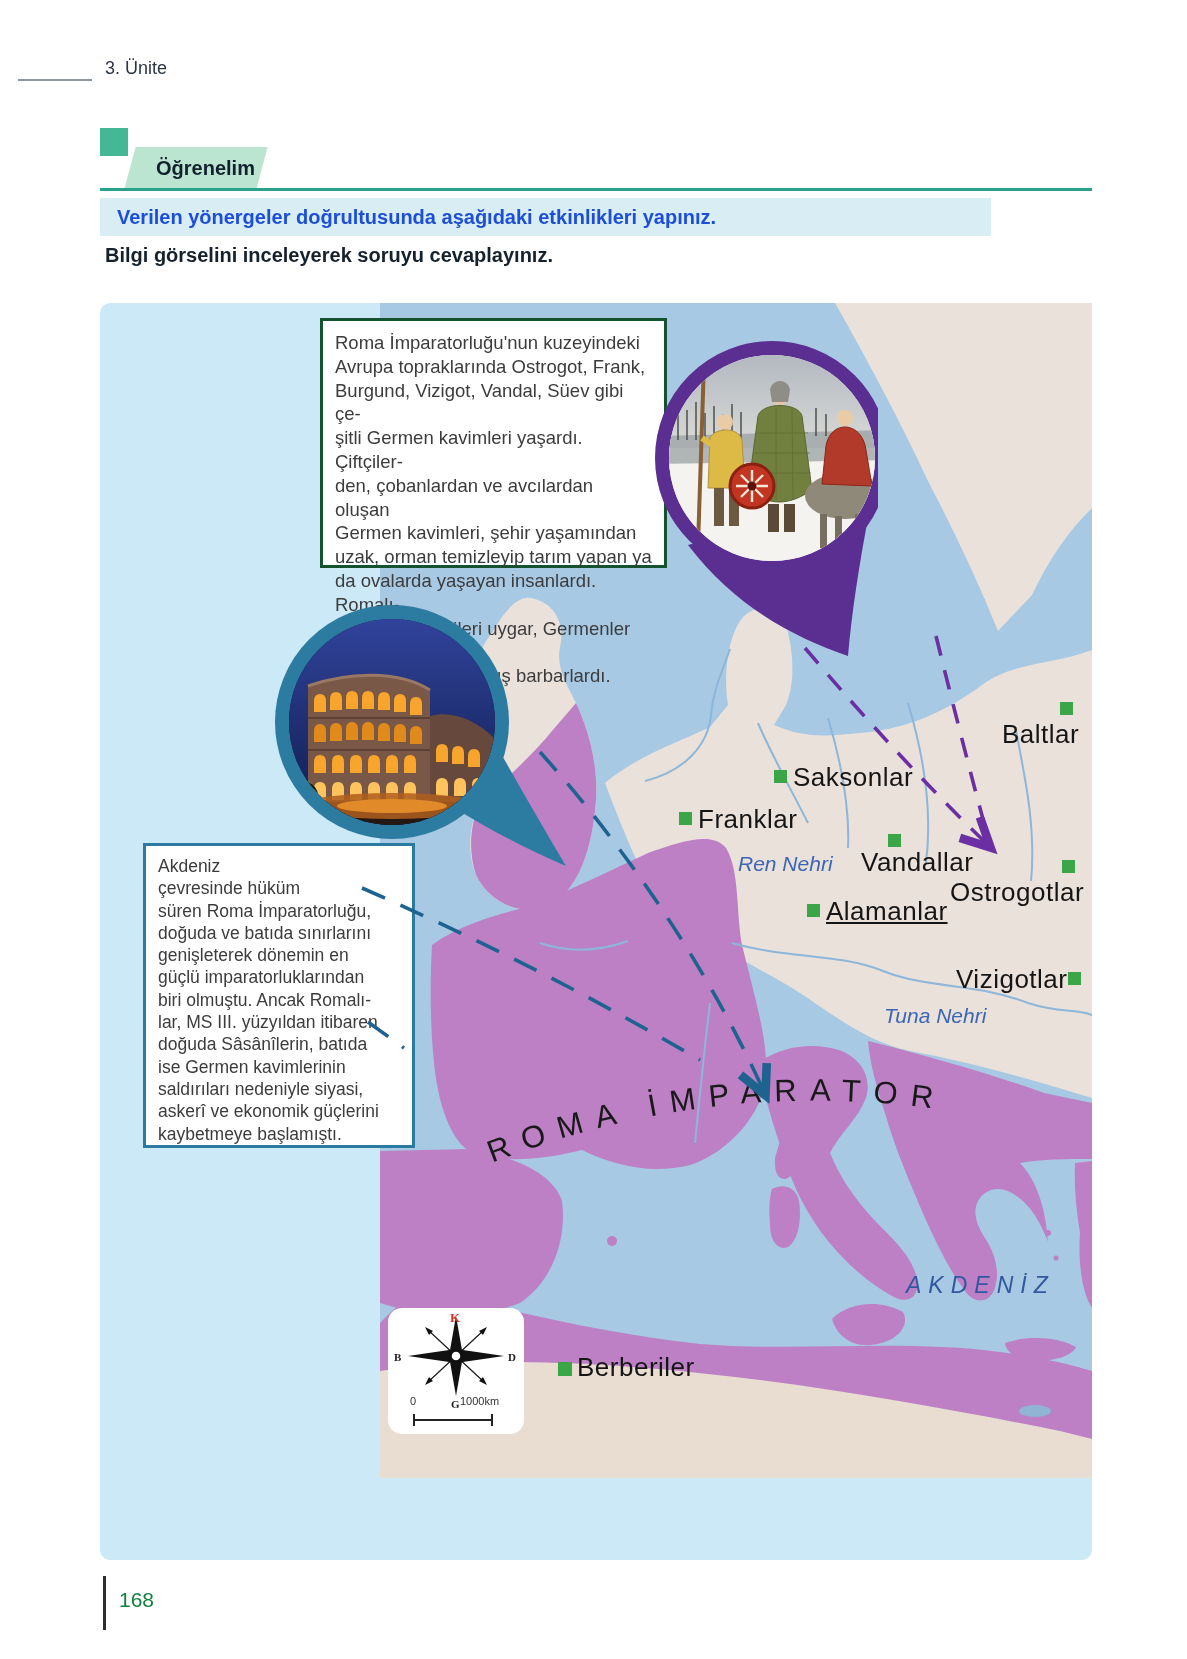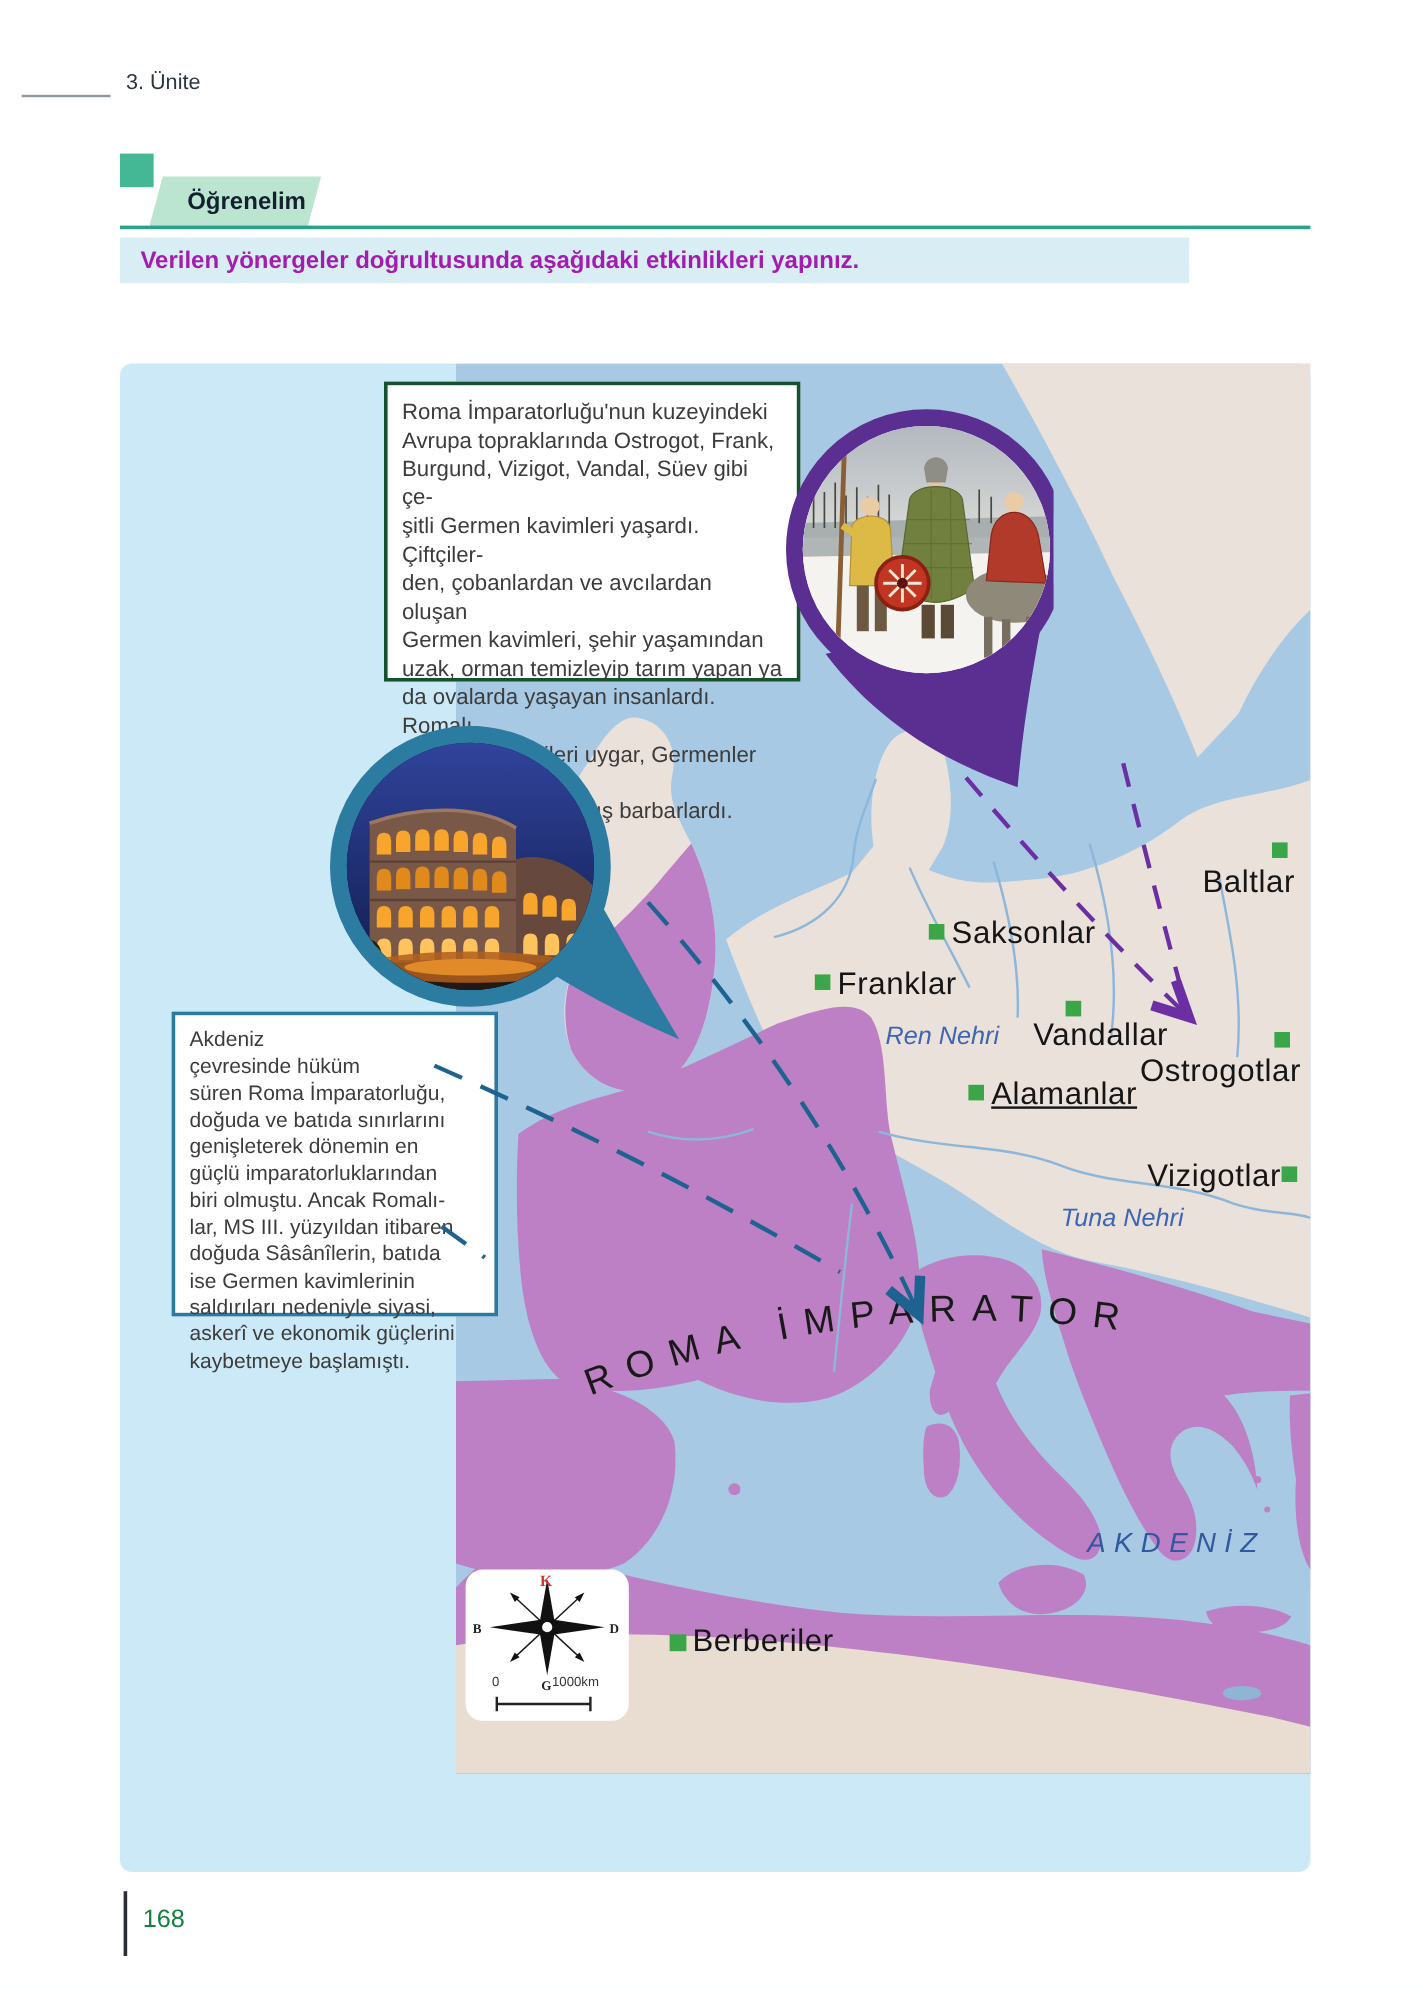--- a/index.html
+++ b/index.html
@@ -11,31 +11,31 @@
   #unit-title{left:105px;top:58px;font-size:18px;color:#2b3642;}
   
   #tab-square{left:100px;top:128px;width:28px;height:28px;background:#44b794;}
   #tab{left:130px;top:147px;width:132px;height:42px;}
   #tab::before{content:"";position:absolute;inset:0;background:#bce5d1;transform:skewX(-15deg);}
   #tab span{position:relative;display:block;line-height:42px;padding-left:26px;font-size:20px;
             font-weight:bold;color:#13212f;}
   #tab-rule{left:100px;top:188px;width:992px;height:3px;background:#2aa18a;}
   
   #banner{left:100px;top:198px;width:891px;height:38px;background:#d9edf4;}
-  #banner span{display:block;padding:8px 0 0 17px;font-size:20px;font-weight:bold;color:#a21caf;}
+  #banner span{display:block;padding:8px 0 0 17px;font-size:20px;font-weight:bold;color:#1d4ed8;}
   #sub-instruction{left:105px;top:244px;font-size:20px;font-weight:bold;color:#15222e;}
   
   #panel{left:100px;top:303px;width:992px;height:1257px;background:#cbe9f7;border-radius:10px;}
   #map-svg{left:380px;top:303px;}
   #dash-svg{left:100px;top:303px;pointer-events:none;}
   
   .callout{position:absolute;background:#ffffff;color:#3c3c3c;white-space:pre-line;}
   #callout-german{left:320px;top:318px;width:347px;height:250px;border:3px solid #14532d;
                   padding:10px 12px;font-size:18.5px;line-height:23.8px;box-sizing:border-box;}
-  #callout-roman{left:143px;top:843px;width:272px;height:254px;border:3px solid #2b7aa1;
+  #callout-roman{left:143px;top:843px;width:272px;height:305px;border:3px solid #2b7aa1;
                  padding:9px 12px;font-size:17.5px;line-height:22.3px;box-sizing:border-box;}
   
   .tribe{position:absolute;font-size:26px;line-height:26px;color:#151515;letter-spacing:.5px;}
   .sq{position:absolute;width:13px;height:13px;background:#3aa648;}
   .river{position:absolute;font-style:italic;font-size:21px;color:#3b66b5;}
   #sea-label{position:absolute;left:906px;top:1272px;font-style:italic;font-size:23px;
              letter-spacing:7px;color:#33589f;}
   
   #compass-box{left:388px;top:1308px;width:136px;height:126px;background:#fff;border-radius:14px;}
   
@@ -55,20 +55,21 @@
 
   <div class="abs" id="tab-square"></div>
   <div class="abs" id="tab">
     <span>Öğrenelim</span>
   </div>
   <div class="abs" id="tab-rule"></div>
 
   <div class="abs" id="banner">
     <span>Verilen yönergeler doğrultusunda aşağıdaki etkinlikleri yapınız.</span>
   </div>
+  <div class="abs" id="sub-instruction">Bilgi görselini inceleyerek soruyu cevaplayınız.</div>
 
   <div class="abs" id="panel"></div>
 
   <svg class="abs" id="map-svg" width="712" height="1175" viewBox="0 0 712 1175">
     <rect x="0" y="0" width="712" height="1175" fill="#a7c9e3"></rect>
 
     <path d="M455,0 L712,0 L712,205 C688,228 668,258 652,292 L618,328 C598,278 574,228 548,178 C520,118 488,58 455,0 Z" fill="#eae1da"></path>
 
     <path d="M225,480 C258,452 298,440 330,424 L348,402 C343,372 348,332 363,314 C378,300 398,302 406,322 C413,347 416,377 406,402 L394,422 C428,437 455,432 480,430 C520,427 562,412 602,382 C632,359 672,362 712,347 L712,795 C648,775 585,758 530,748 C480,738 440,700 400,678 C365,658 330,640 300,618 C268,593 248,540 225,480 Z" fill="#eae1da"></path>
 

